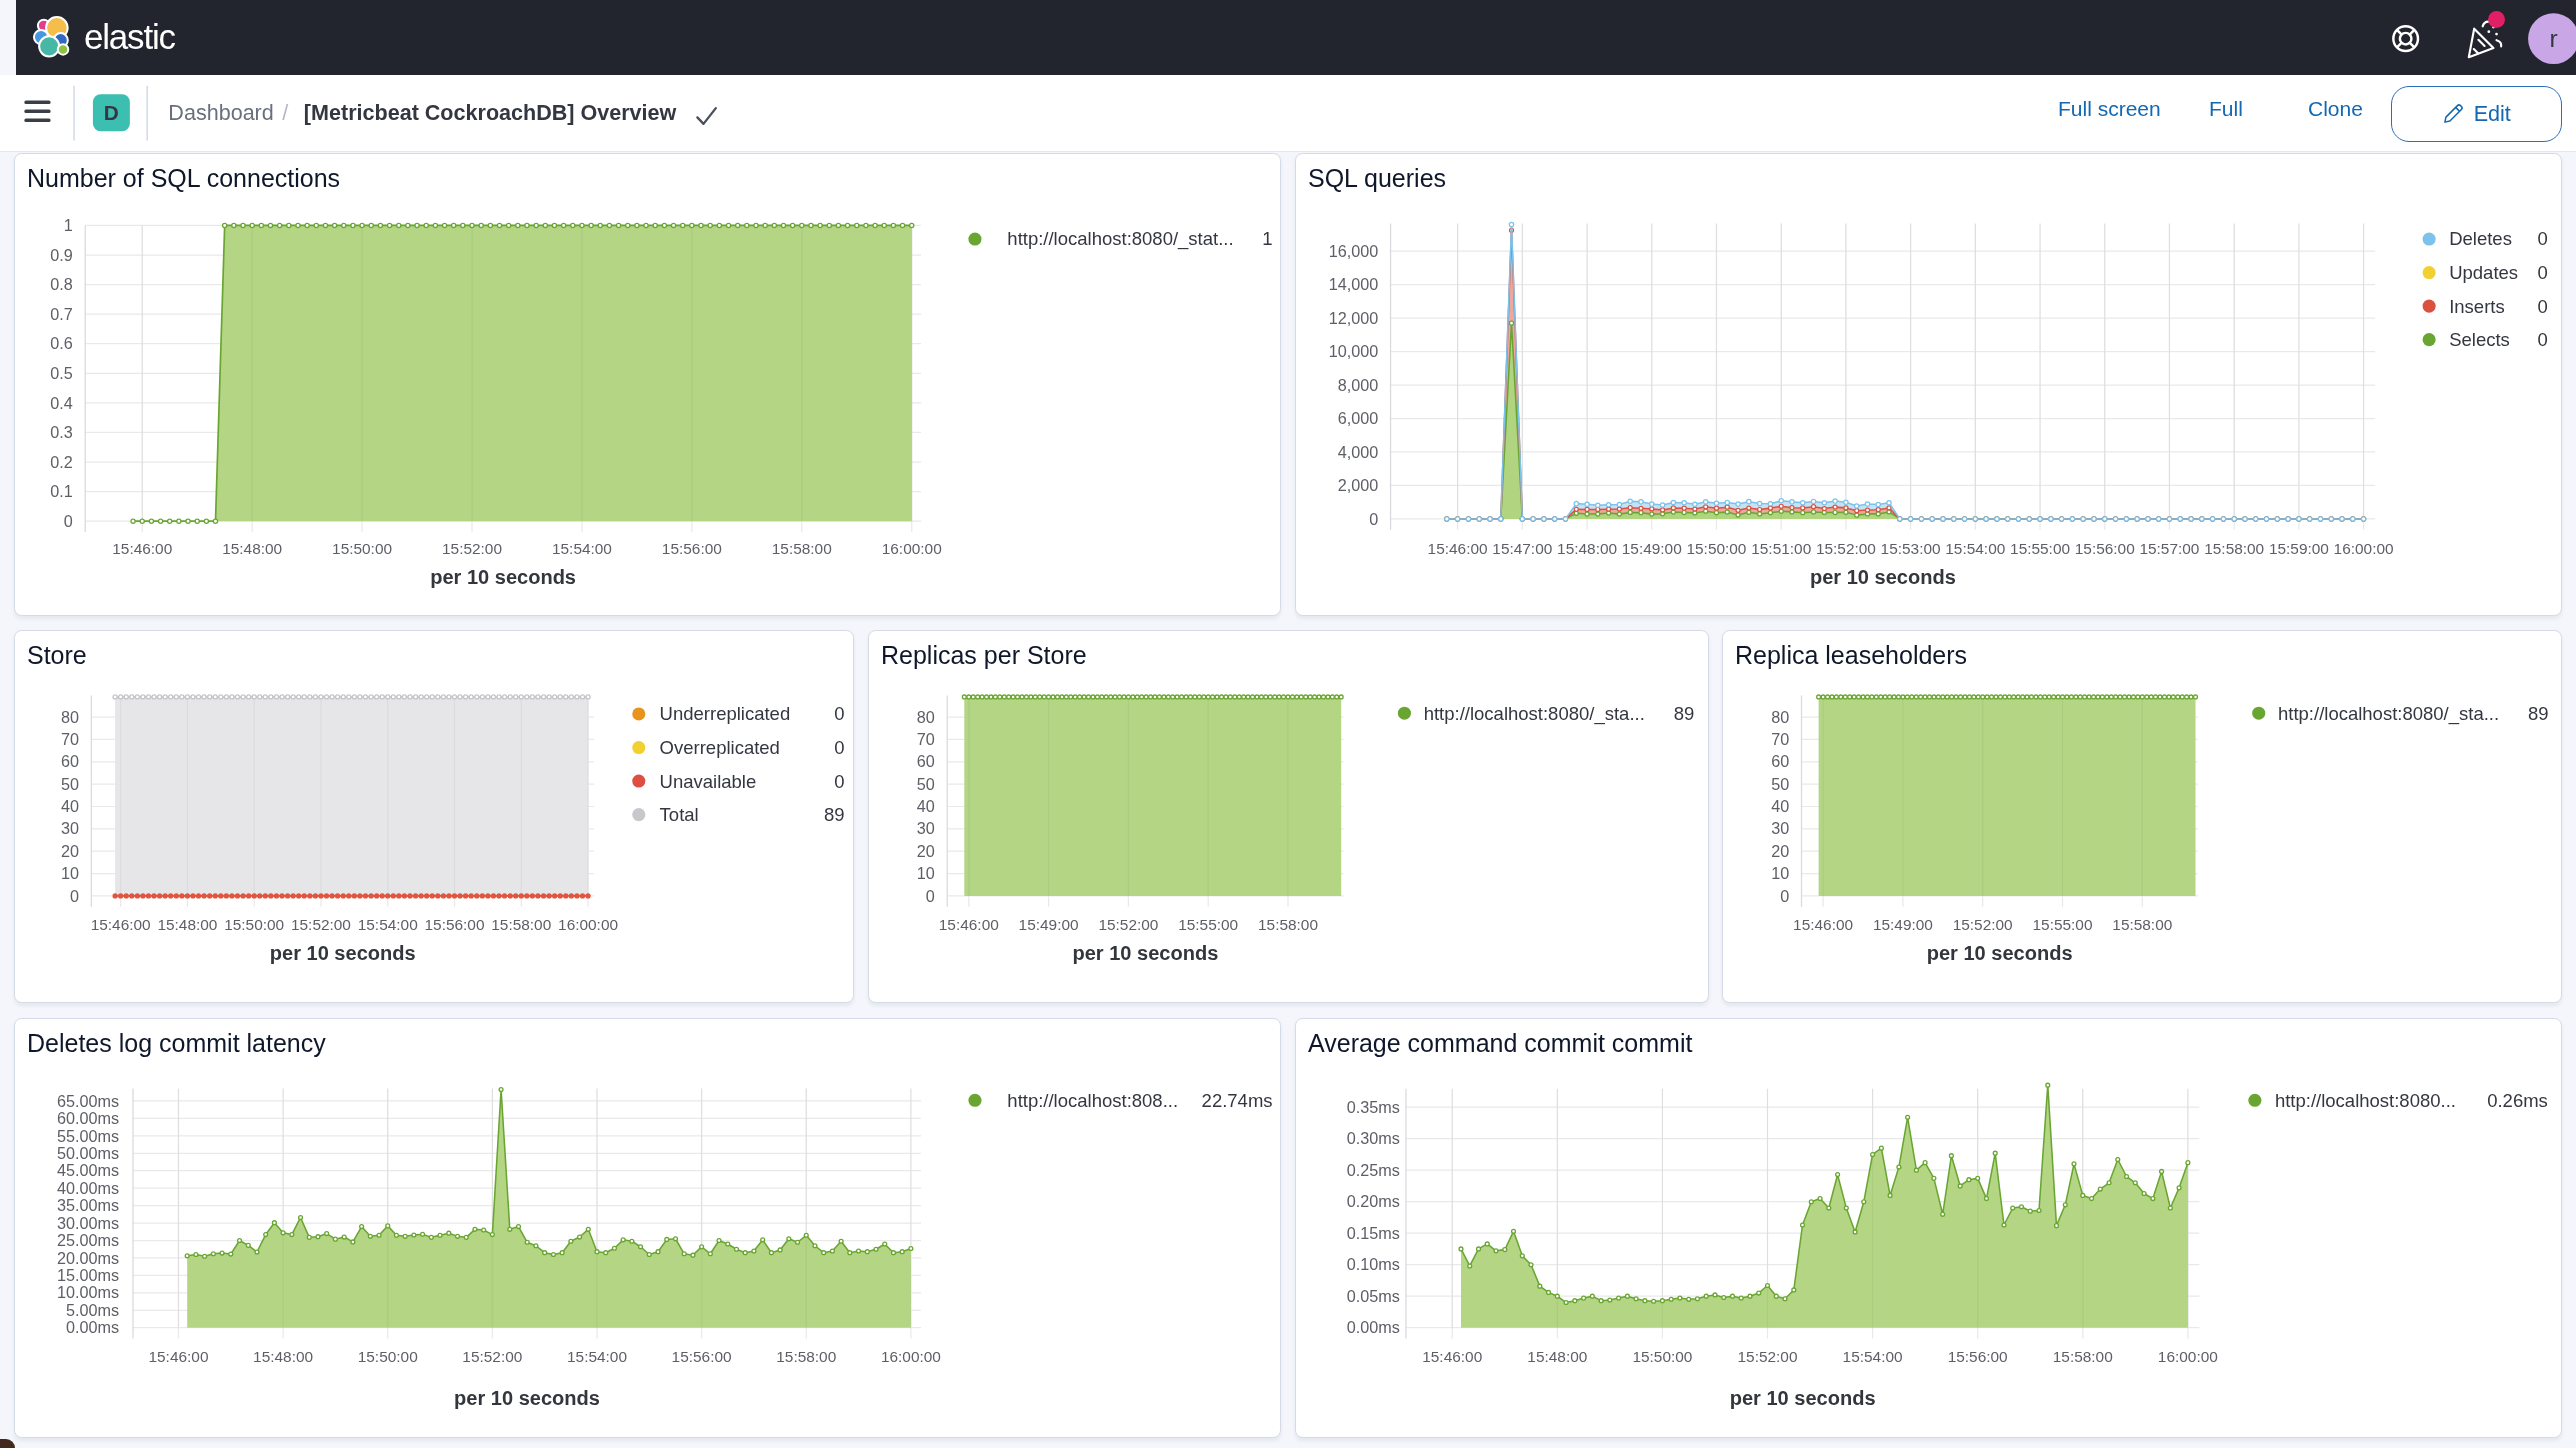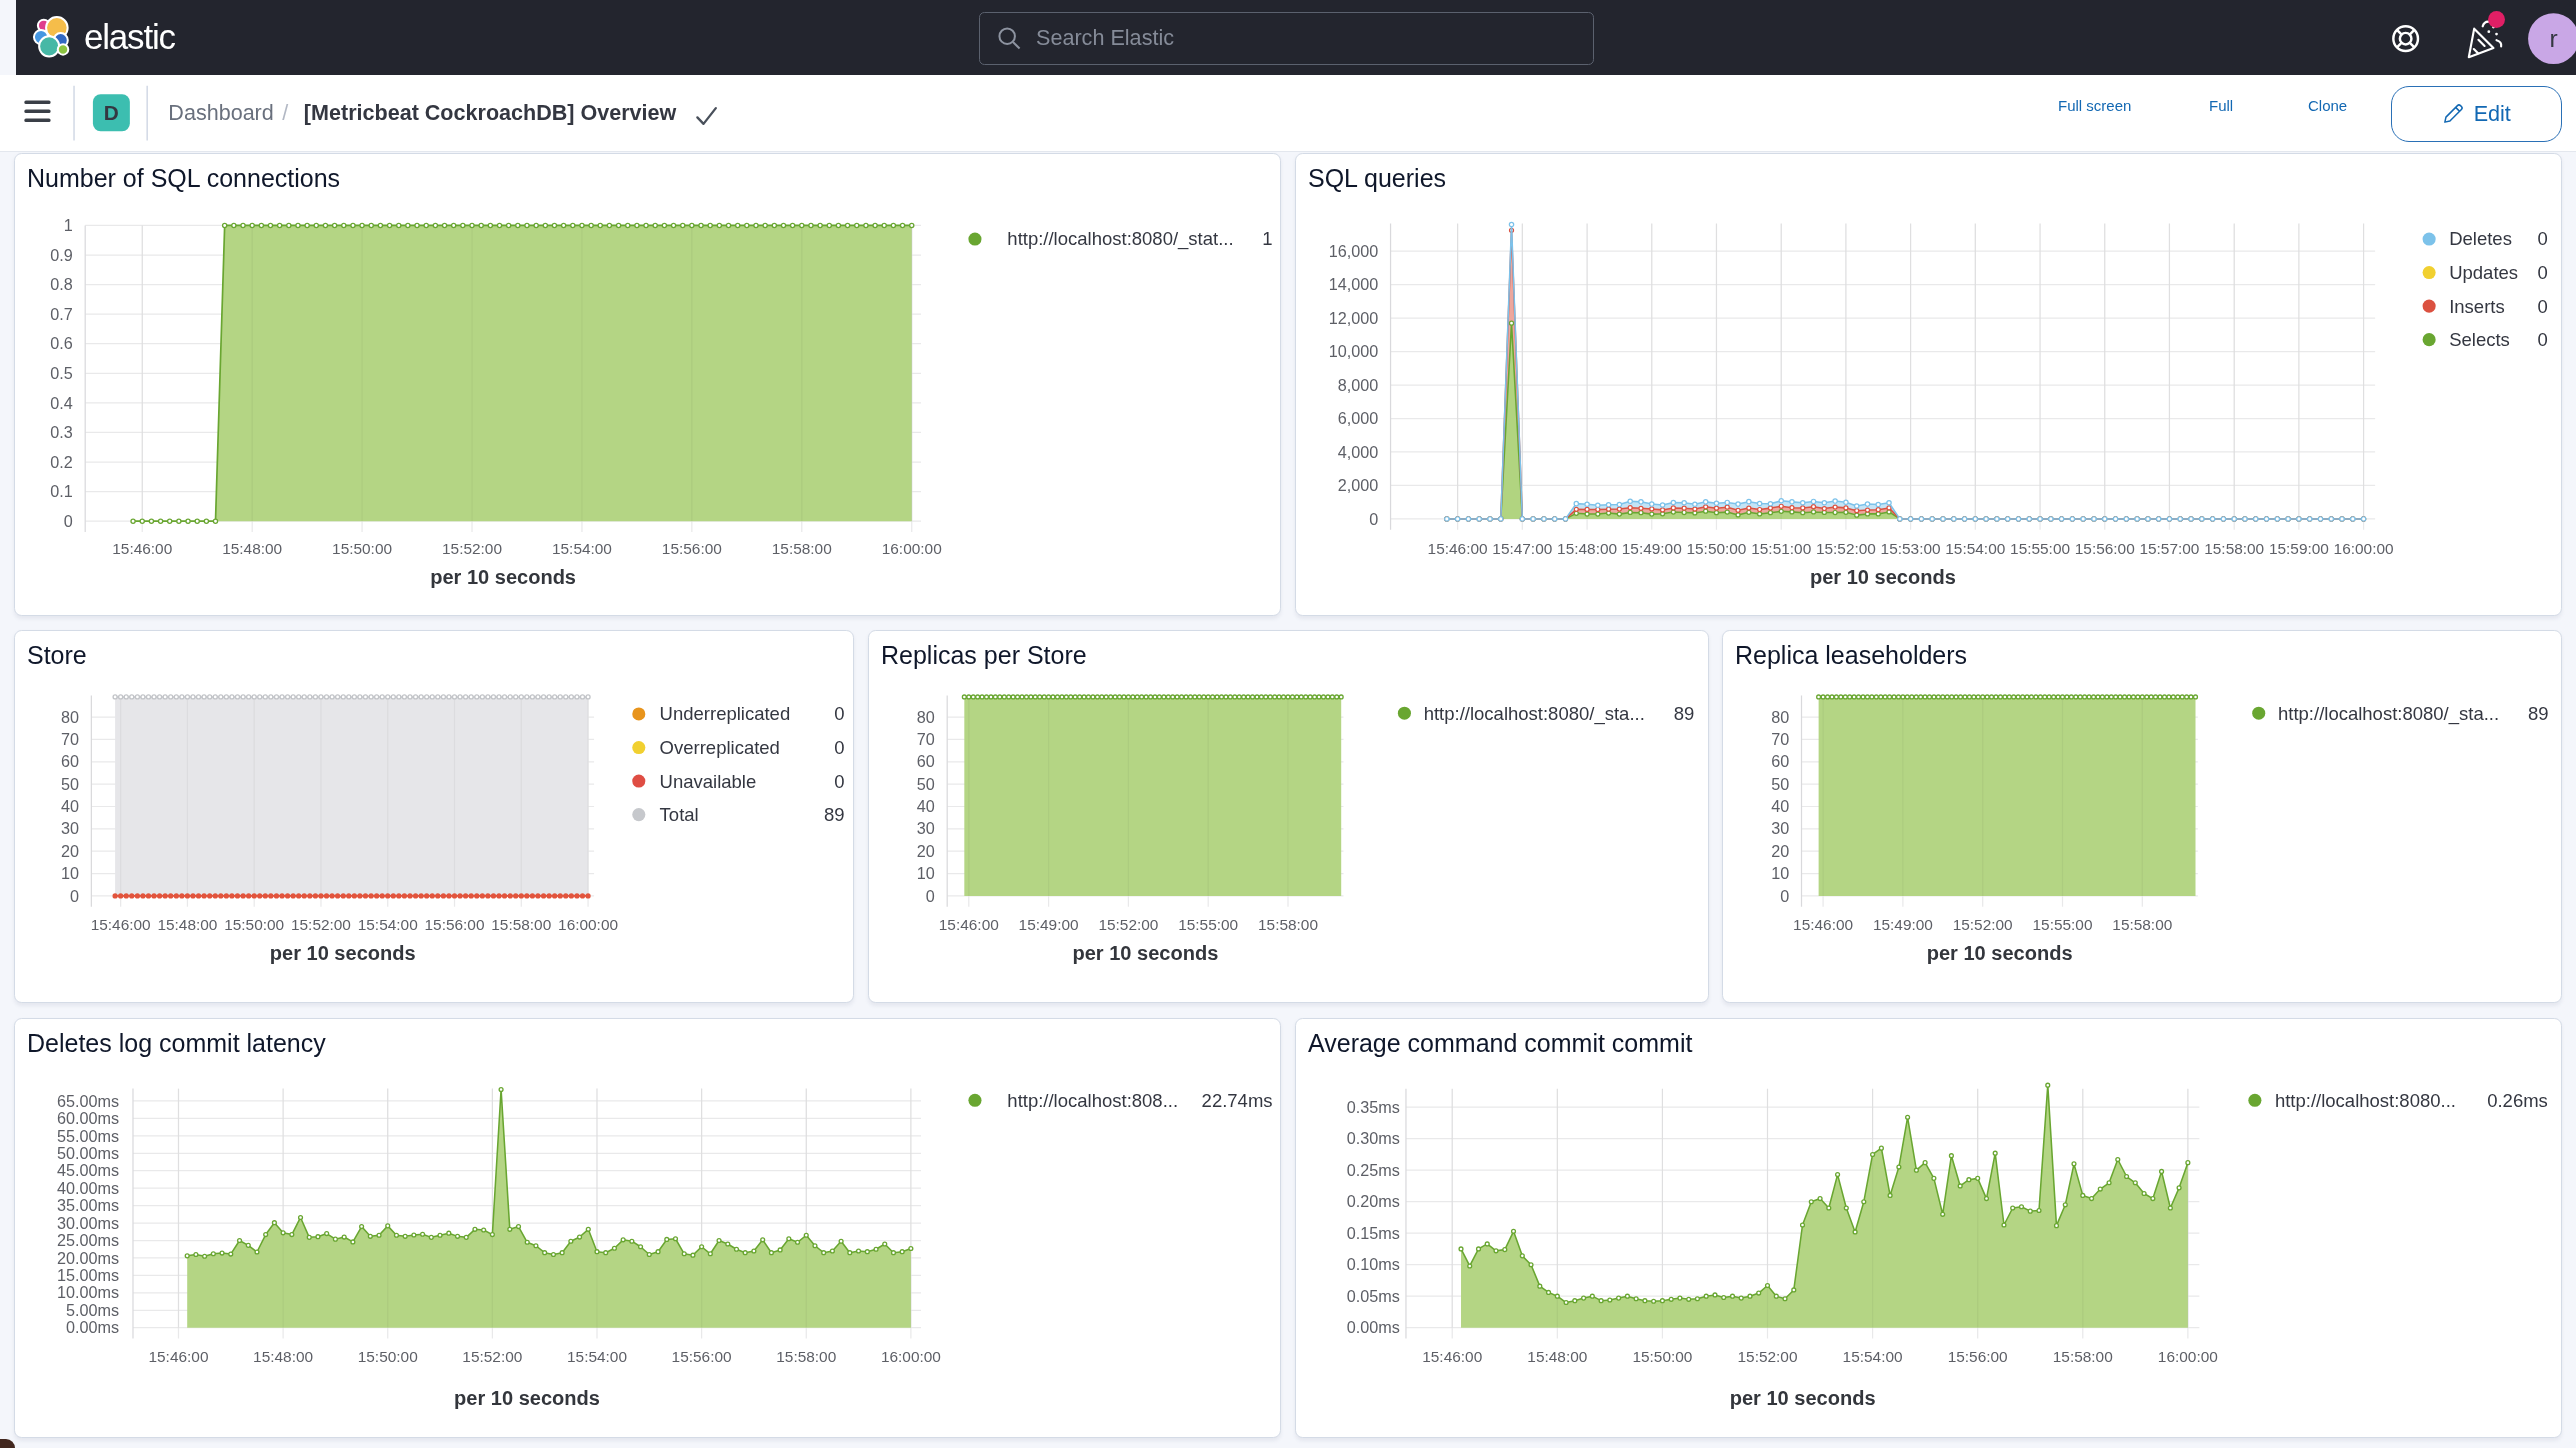--- a/index.html
+++ b/index.html
@@ -1,44 +1,37 @@
 <!DOCTYPE html>
 <html style="font-size:12.3px"><head><meta charset="utf-8"><style>
 *{margin:0;padding:0;box-sizing:border-box}
 html,body{width:2576px;height:1448px;font-family:"Liberation Sans",sans-serif;background:#f4f6fb;overflow:hidden}
 .hdr{position:absolute;left:16px;top:0;width:2576px;height:75px;background:#23252e}
 .elogo{position:absolute;left:68px;top:17px;font-size:35px;font-weight:500;color:#fff;letter-spacing:-1.2px}
 .sbox{position:absolute;left:963px;top:11.6px;width:615px;height:53px;border:1.5px solid #5b616e;border-radius:5.4px}
 .sph{position:absolute;left:56px;top:12.3px;font-size:21.6px;color:#858b98}
 .tbar{position:absolute;left:0;top:75px;width:2576px;height:77px;background:#fff;border-bottom:1.5px solid #e3e7ee}
-.tlink{position:absolute;top:22.4px;font-size:15px;color:#1268b3}
+.tlink{position:absolute;top:22.4px;font-size:21px;color:#1268b3}
 .editbtn{position:absolute;left:2391px;top:10.8px;width:171px;height:56px;border:1.5px solid #2a70b6;border-radius:18px;color:#1268b3;font-size:21.6px;font-weight:500;display:flex;align-items:center;justify-content:center}
 .panel{position:absolute;background:#fff;border:1.5px solid #d4dbe6;border-radius:7.7px;box-shadow:0 2.3px 3.9px rgba(120,135,160,0.12)}
 .ptitle{position:absolute;font-size:25px;font-weight:normal;color:#0f172a}
 .corner{position:absolute;left:0;top:1439px;width:15.4px;height:9.3px;background:#43281f;border-radius:0 9.3px 0 0}
 </style></head><body>
 <div class="hdr">
     <svg width="74" height="75" viewBox="0 0 96 97" style="position:absolute;left:0;top:0">
 <g stroke="#fff" stroke-width="2.6">
 <circle cx="36" cy="33" r="7.6" fill="#df3d8d"></circle>
 <circle cx="53" cy="36" r="14" fill="#f5bd4a"></circle>
 <circle cx="32.5" cy="48" r="9.2" fill="#4597e2"></circle>
 <circle cx="58" cy="52" r="9.2" fill="#3268c2"></circle>
 <circle cx="43" cy="60" r="13" fill="#47b8a6"></circle>
 <circle cx="61" cy="64" r="6.8" fill="#8cc442"></circle>
 </g>
     </svg>
     <span class="elogo">elastic</span>
-    <div class="sbox">
-      <svg width="31" height="31" viewBox="0 0 40 40" style="position:absolute;left:14px;top:10.8px">
-        <circle cx="17" cy="17" r="10" fill="none" stroke="#8d93a0" stroke-width="2.6"></circle>
-        <line x1="24.5" y1="24.5" x2="33" y2="33" stroke="#8d93a0" stroke-width="2.6"></line>
-      </svg>
-      <span class="sph">Search Elastic</span>
-    </div>
     <svg width="231" height="75" viewBox="0 0 300 97" style="position:absolute;right:0;top:0">
 <g stroke="#fff" stroke-width="3.2" fill="none">
 <circle cx="58" cy="50" r="16"></circle>
 <circle cx="58" cy="50" r="7.5"></circle>
 <line x1="52.5" y1="44.5" x2="47" y2="39"></line>
         <line x1="63.5" y1="44.5" x2="69" y2="39"></line>
 <line x1="52.5" y1="55.5" x2="47" y2="61"></line>
         <line x1="63.5" y1="55.5" x2="69" y2="61"></line>
 </g>
 <g stroke="#fff" stroke-width="2.8" fill="none" stroke-linejoin="round" stroke-linecap="round">

